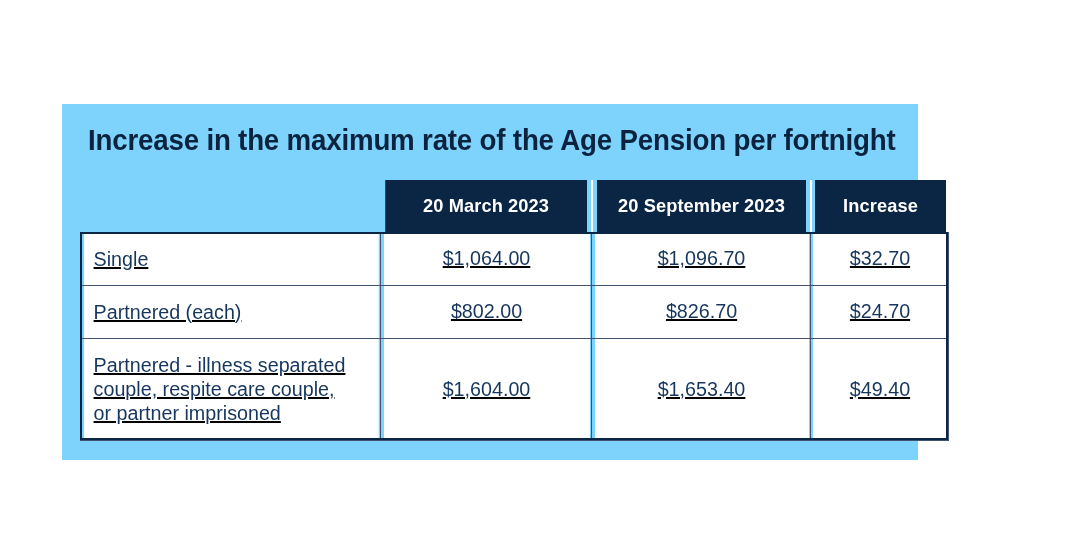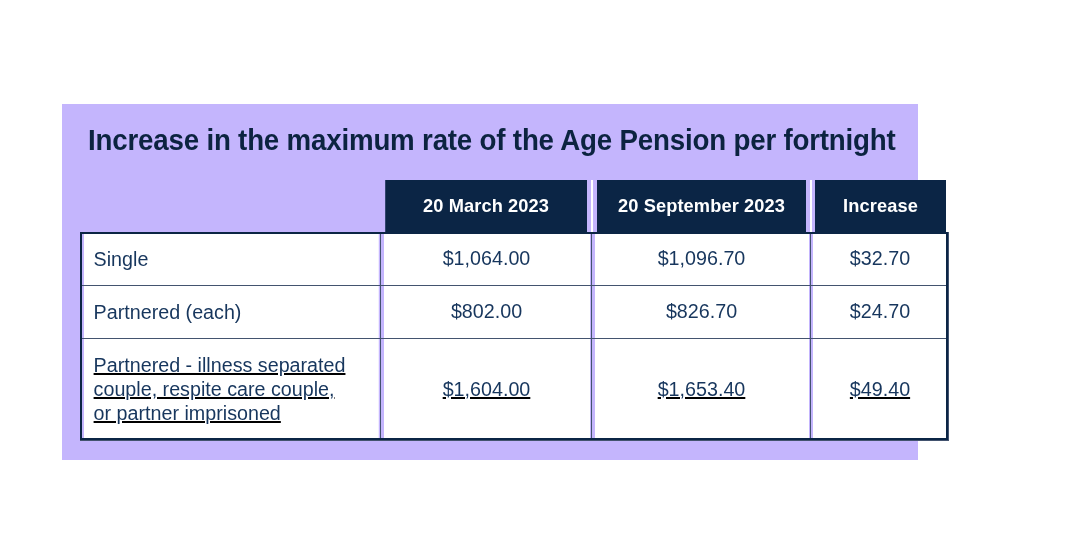--- a/index.html
+++ b/index.html
@@ -20,21 +20,21 @@
     height: 536px;
   }
 
   
   .panel {
     position: absolute;
     left: 62px;
     top: 104px;
     width: 856px;
     height: 356px;
-    background: #c4b5fd;
+    background: #7dd3fc;
     box-sizing: border-box;
   }
 
   
   .panel-title {
     position: absolute;
     left: 26px;
     top: 16px;
     width: 860px;
     font-size: 29px;
@@ -104,21 +104,21 @@
     transform: scaleX(0.985);
   }
   tbody td.label-cell {
     text-align: left;
     padding-left: 10px;
     line-height: 24px;
   }
   tbody td.num-cell {
     text-align: center;
   }
-  tbody tr.r1, tbody tr.r2 { height: 53px; }
+  tbody tr.r1, tbody tr.r2 { height: 53px; text-decoration: underline; }
   tbody tr.r3 { height: 102px; text-decoration: underline; }
 
   
   .body-border {
     position: absolute;
     left: 0px;
     top: 52px;
     width: 868px;
     height: 208px;
     border: 2px solid #0b2545;

